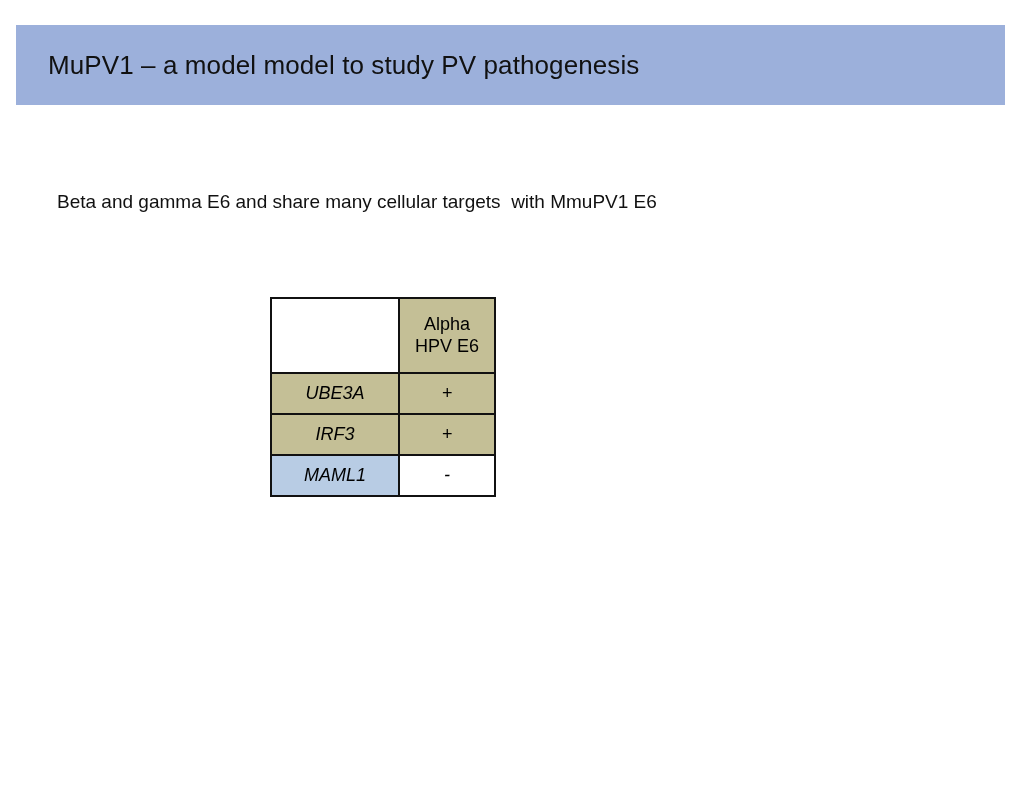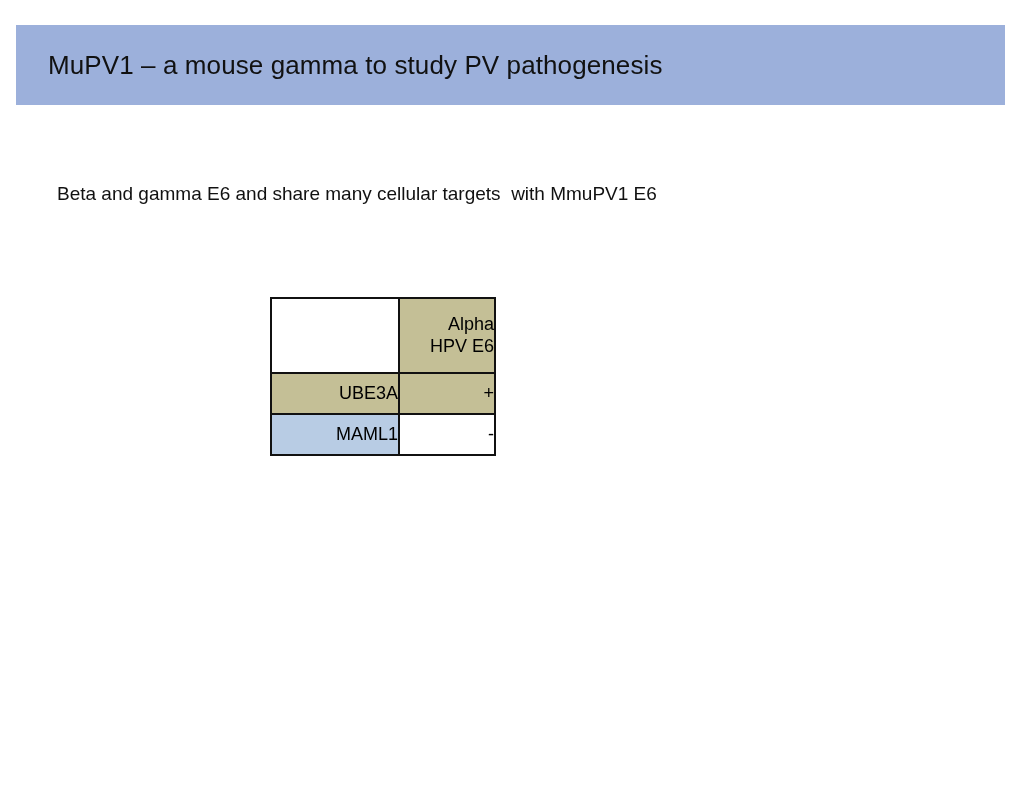--- a/index.html
+++ b/index.html
@@ -39,65 +39,65 @@
     font-weight: 400;
     letter-spacing: 0.1px;
     color: #111111;
     white-space: nowrap;
   }
 
   
   #subtitle {
     position: absolute;
     left: 57px;
-    top: 183px;
+    top: 191px;
     font-size: 19px;
     font-weight: 400;
     color: #111111;
     white-space: pre;
   }
 
   
   #targets-table {
     position: absolute;
     left: 270px;
     top: 297px;
     border-collapse: collapse;
     table-layout: fixed;
   }
   #targets-table td,
   #targets-table th {
     border: 2px solid #111111;
-    text-align: right;
+    text-align: center;
     vertical-align: middle;
     font-size: 18px;
     font-weight: 400;
     padding: 0;
     line-height: 1.18;
   }
   .col-label { width: 128px; }
   .col-value { width:  96px; }
 
   tr.header-row td { height: 73px; }
-  tr.data-row   td { height: 39px; }
+  tr.data-row   td { height: 39px; font-style: italic; }
 
   td.cell-blank { background: #ffffff; }
   td.cell-tan   { background: #C4BF96; }
   td.cell-blue  { background: #B8CCE4; }
   td.cell-white { background: #ffffff; }
 
   .hdr-line { display: block; }
 </style>
 </head>
 <body>
 
 <div id="slide">
 
   <div id="title-banner">
-    <div id="title-text">MuPV1 – a mouse gamma to study PV pathogenesis</div>
+    <div id="title-text">MuPV1 – a model model to study PV pathogenesis</div>
   </div>
 
   <div id="subtitle">Beta and gamma E6 and share many cellular targets  with MmuPV1 E6</div>
 
   <table id="targets-table">
     <colgroup>
       <col class="col-label">
       <col class="col-value">
     </colgroup>
     <tbody>
@@ -109,20 +109,24 @@
         </td>
       </tr>
 
       <tr class="data-row">
         <td class="cell-tan">UBE3A</td>
         <td class="cell-tan">+</td>
       </tr>
 
 
 
+      <tr class="data-row">
+        <td class="cell-tan">IRF3</td>
+        <td class="cell-tan">+</td>
+      </tr>
 
       <tr class="data-row">
         <td class="cell-blue">MAML1</td>
         <td class="cell-white">-</td>
       </tr>
 
     </tbody>
   </table>
 
 </div>

